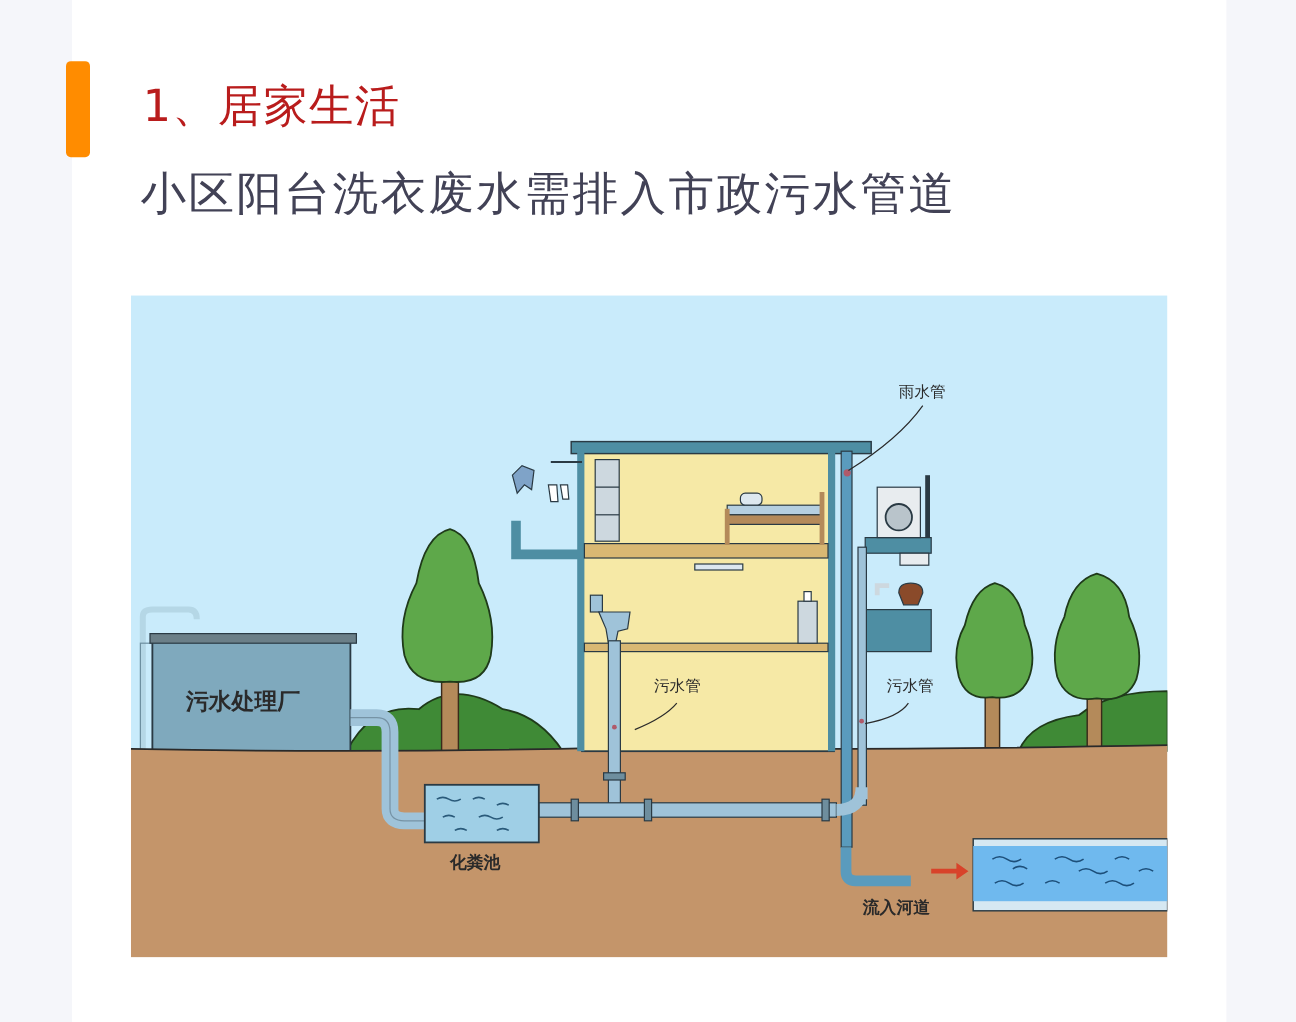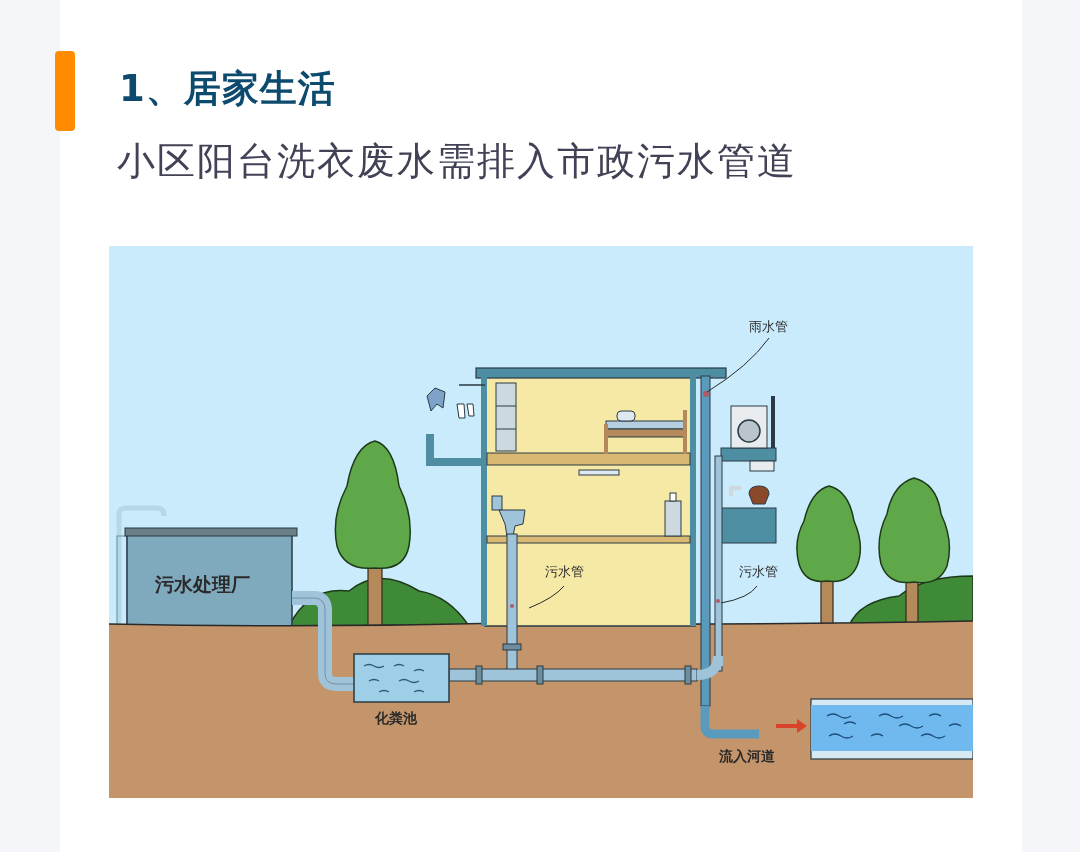--- a/index.html
+++ b/index.html
@@ -12,21 +12,21 @@
     .card {
       position: absolute; left: 60px; top: 0; width: 962px; height: 852px;
       background: #ffffff;
     }
     .accent-bar {
       position: absolute; left: 55px; top: 51px; width: 20px; height: 80px;
       border-radius: 4px;
     }
     .section-title {
       position: absolute; left: 119px; top: 64px;
-      font-size: 37px; font-weight: bold; color: #0c4a6e; letter-spacing: 1px;
+      font-size: 37px; font-weight: normal; color: #b91c1c; letter-spacing: 1px;
       line-height: 50px; white-space: nowrap;
     }
     .section-desc {
       position: absolute; left: 117px; top: 136px;
       font-size: 38px; color: #424256; letter-spacing: 2px;
       line-height: 50px; white-space: nowrap; text-align: center;
     }
     .figure {
       position: absolute; left: 109px; top: 246px; width: 864px; height: 552px;
       overflow: hidden;

